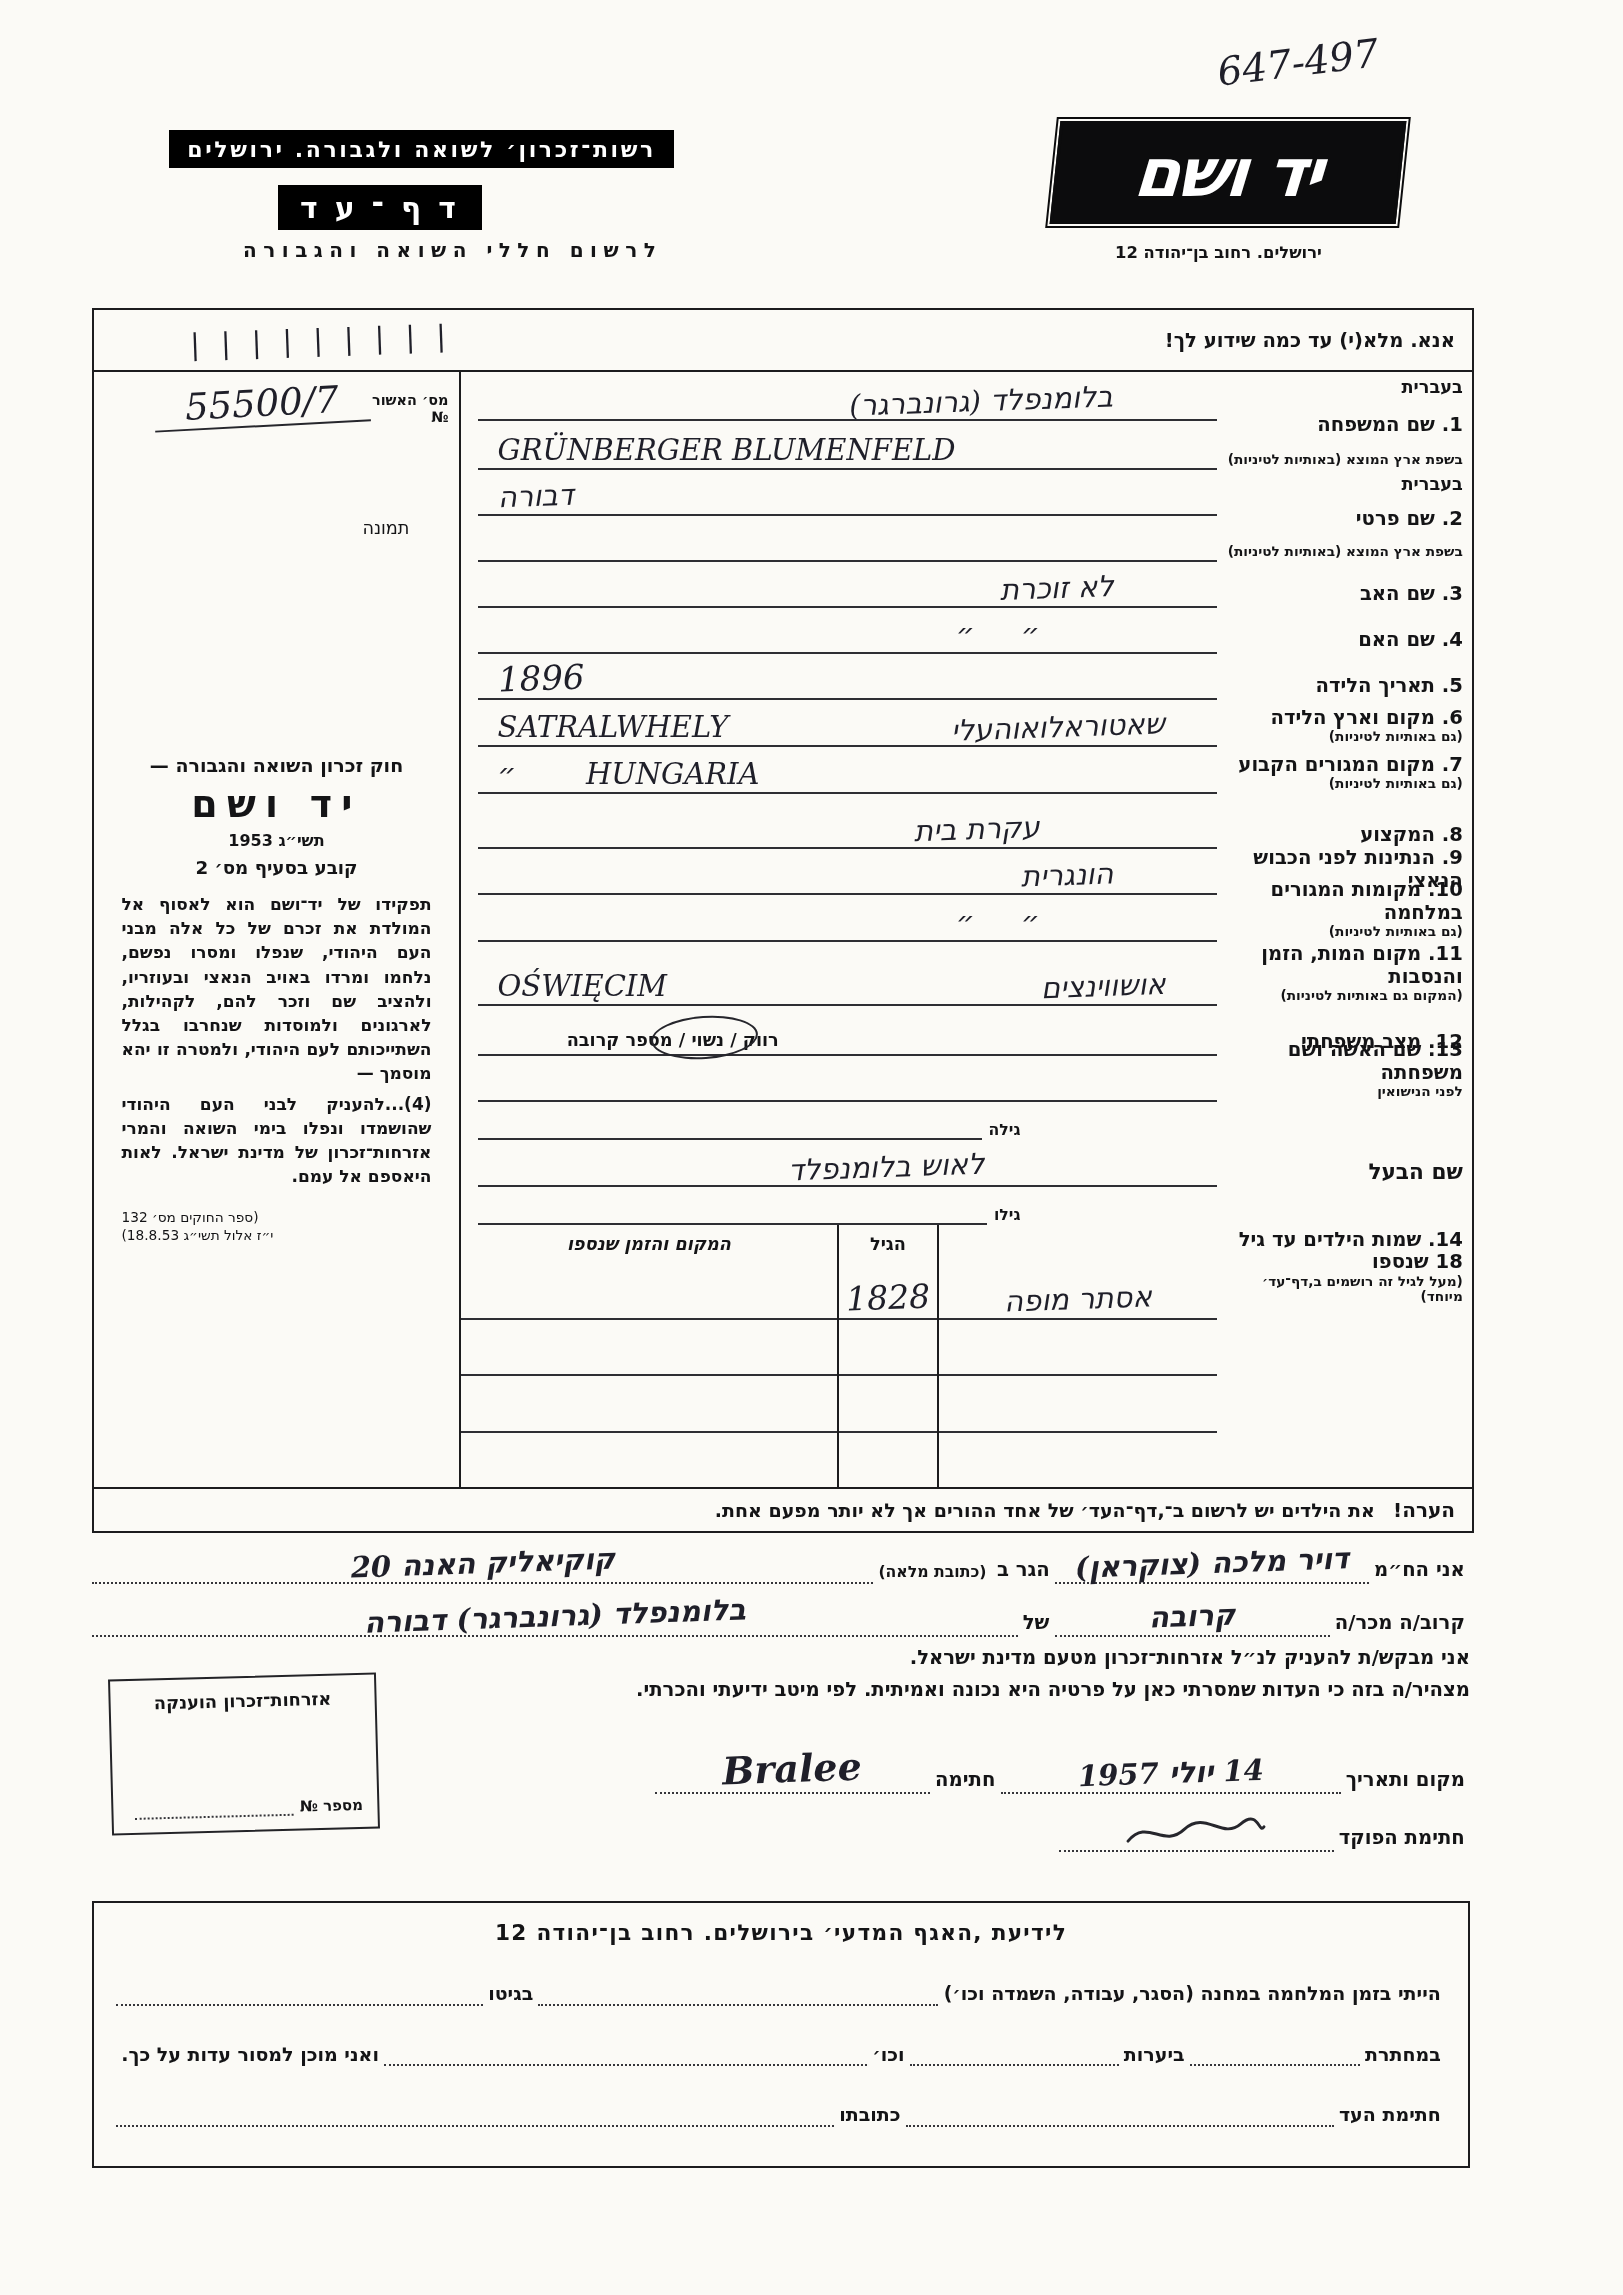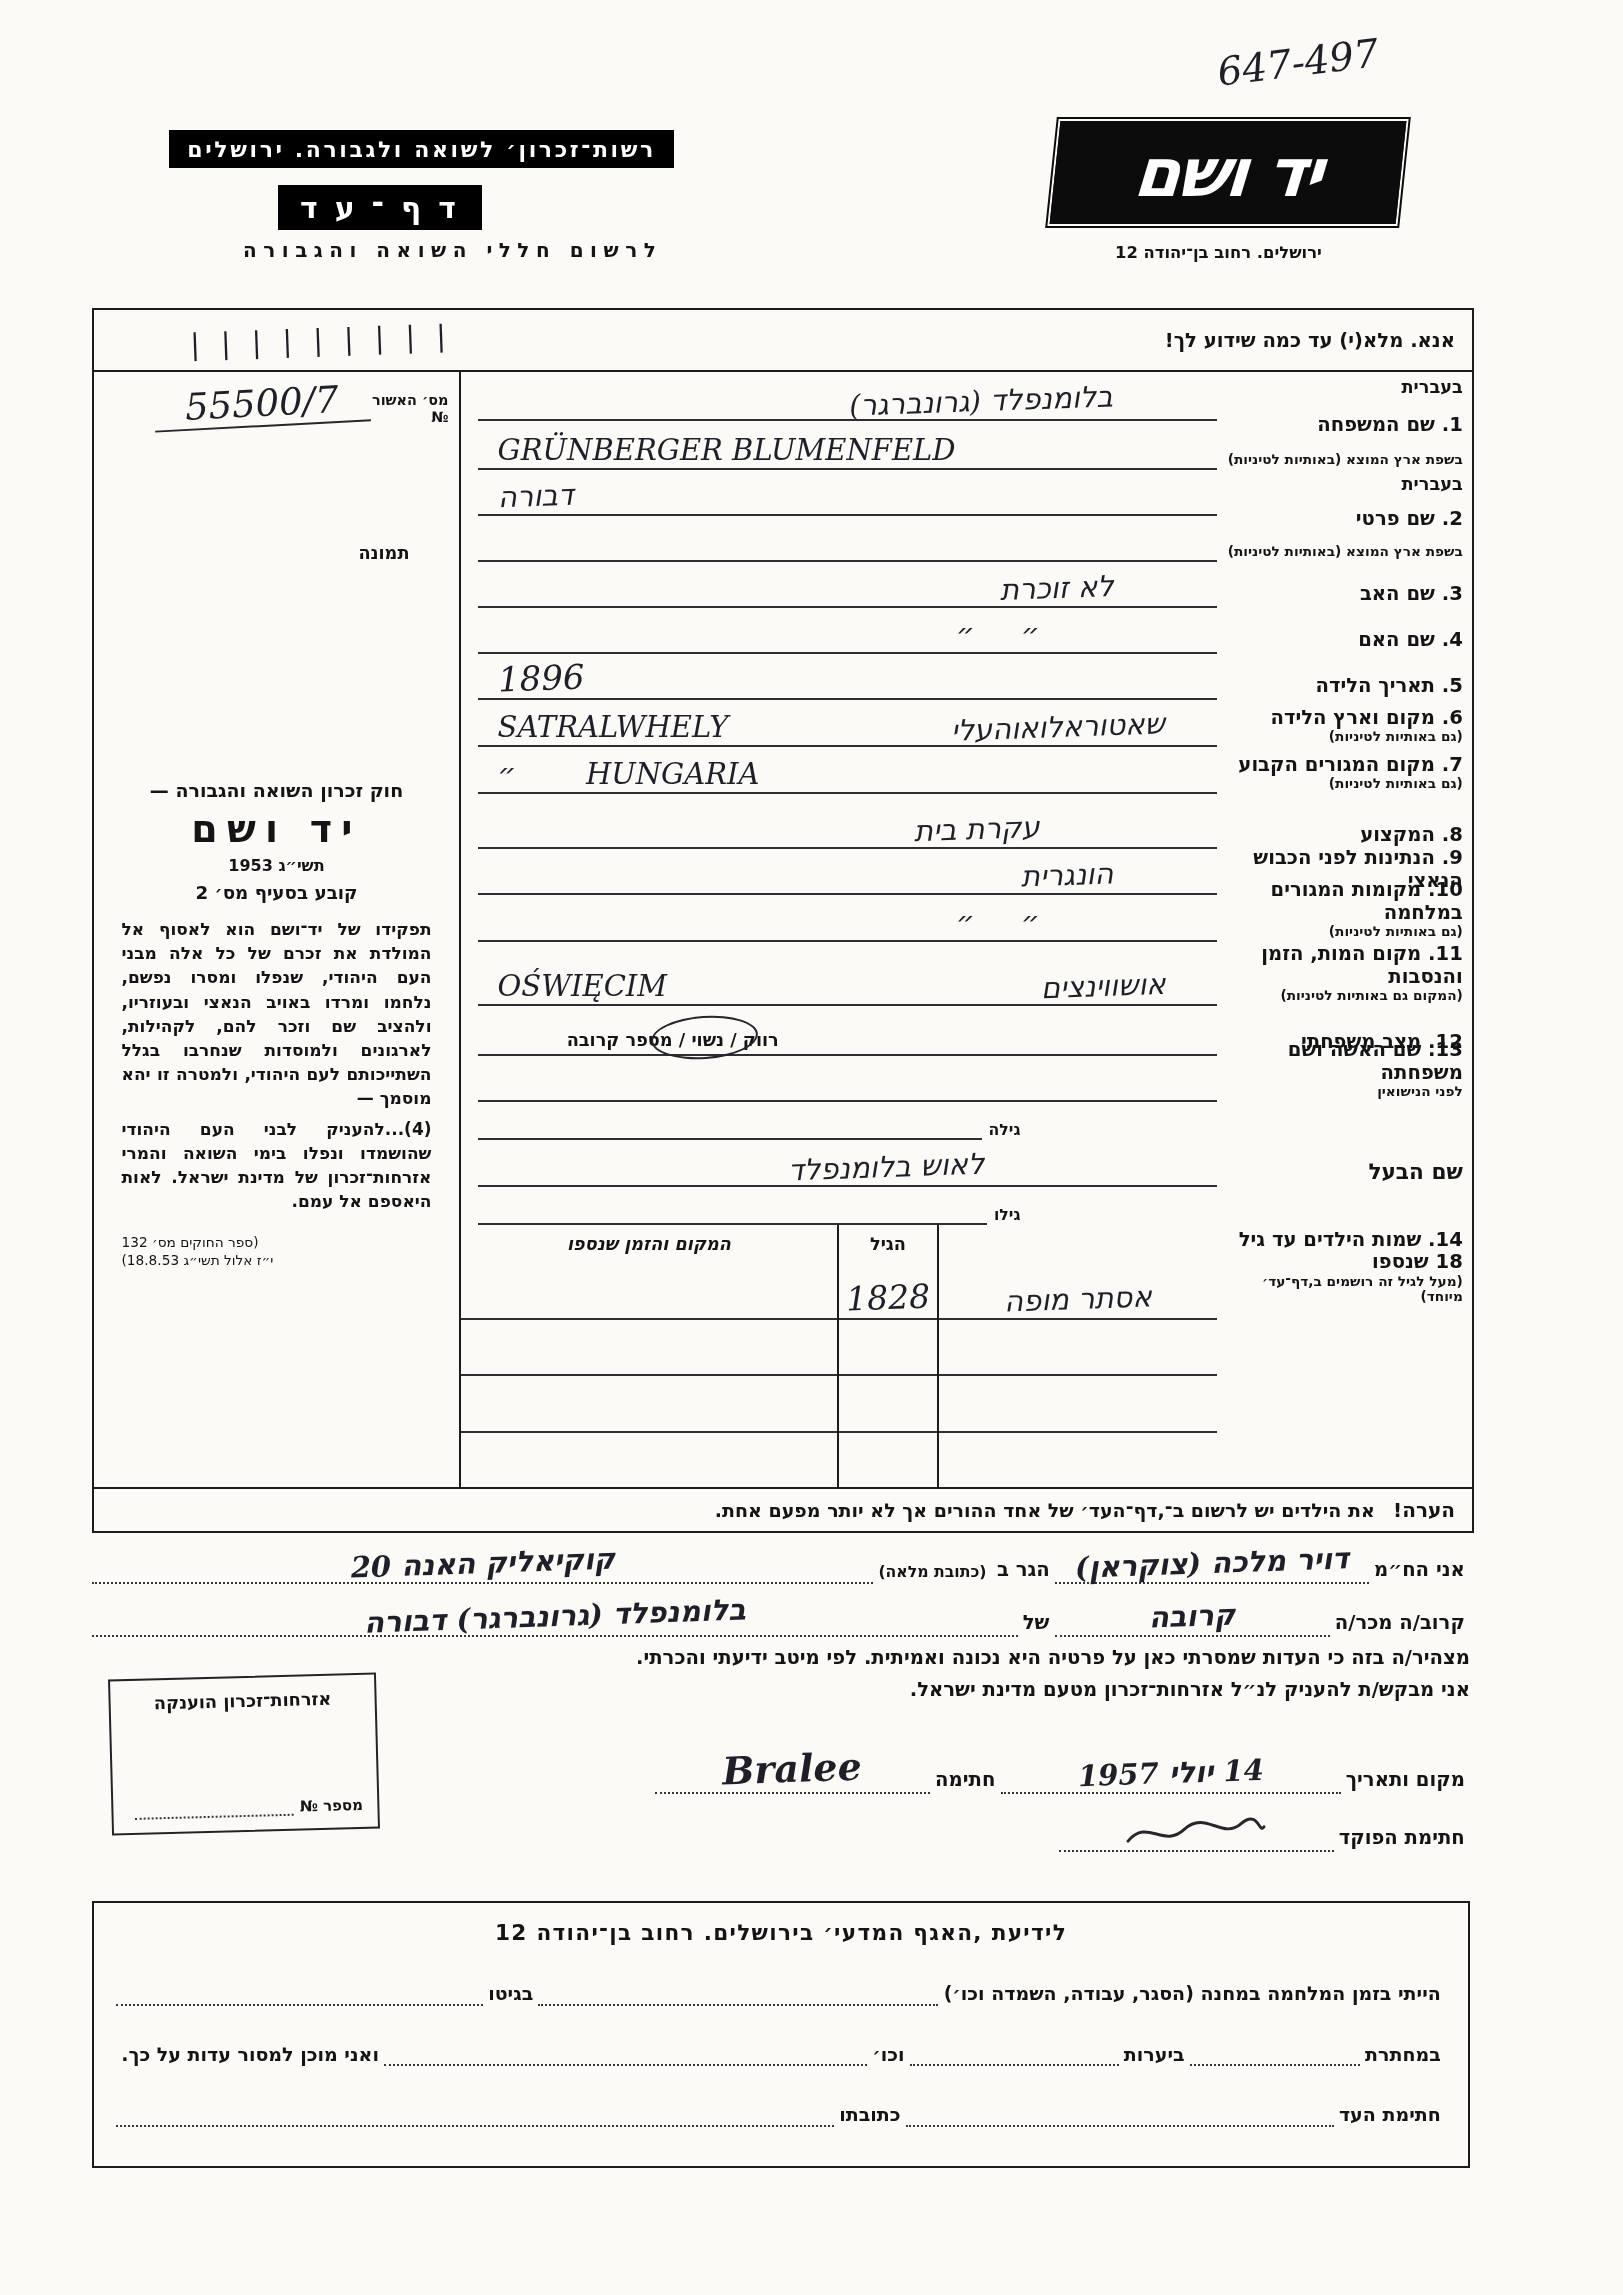--- a/index.html
+++ b/index.html
@@ -59,21 +59,21 @@
   .ch-place{flex:1;font-style:italic;}
   .ch-head{height:38px;display:flex;align-items:center;justify-content:center;font-size:17.7px;font-weight:bold;}
   .ch-line{flex:1;border-bottom:2px solid #2e2e33;position:relative;}
   .ch-line.last{border-bottom:none;}
   .ch-line .hw{position:absolute;bottom:3.9px;left:50%;transform:translateX(-50%) rotate(-2deg);}
   .ch-age .hw{font-size:33px;}
   
   .serial-row{display:flex;align-items:flex-end;margin-top:6.5px;}
   .serial-label{font-size:14.4px;font-weight:bold;width:79px;line-height:1.2;}
   .serial-hw{font-size:37px;border-bottom:2px solid #26262c;min-width:216px;text-align:center;transform:rotate(-3deg);padding-bottom:2.6px;}
-  .photo-label{margin-top:116px;text-align:right;padding-right:39px;font-size:17.7px;font-weight:bold;}
+  .photo-label{margin-top:91px;text-align:right;padding-right:39px;font-size:17.7px;font-weight:normal;}
   .law{margin-top:216px;padding:0 17px;text-align:center;}
   .law-heading{font-size:19px;font-weight:bold;}
   .law-title{font-size:38px;font-weight:bold;letter-spacing:9.2px;margin-top:6.5px;}
   .law-year{font-size:16px;font-weight:bold;margin-top:5.2px;}
   .law-clause{font-size:18.3px;font-weight:bold;margin-top:6.5px;}
   .law-body{font-size:17px;font-weight:bold;text-align:justify;line-height:1.42;margin-top:14.4px;}
   .law-clause4{font-size:17px;font-weight:bold;text-align:justify;line-height:1.42;margin-top:6.5px;}
   .law-foot{font-size:13.7px;text-align:left;margin-top:19.6px;line-height:1.35;}
   
   .note-strip{border-top:2px solid #1c1c1e;padding:9.2px 17px;font-size:19px;font-weight:bold;display:flex;align-items:baseline;}
@@ -369,22 +369,22 @@
     <div class="drow rowB">
       <span class="dlabel">קרוב/ה מכר/ה</span>
       <span class="wline w420">
         <span class="hw">קרובה</span>
       </span>
       <span class="dlabel">של</span>
       <span class="wline grow">
         <span class="hw">בלומנפלד (גרונברגר) דבורה</span>
       </span>
     </div>
+    <div class="dtext" style="padding-left:589px;">אני מבקש/ת להעניק לנ״ל אזרחות־זכרון מטעם מדינת ישראל.</div>
     <div class="dtext" style="padding-left:249px;">מצהיר/ה בזה כי העדות שמסרתי כאן על פרטיה היא נכונה ואמיתית. לפי מיטב ידיעתי והכרתי.</div>
-    <div class="dtext" style="padding-left:589px;">אני מבקש/ת להעניק לנ״ל אזרחות־זכרון מטעם מדינת ישראל.</div>
     <div class="drow sigrow">
       <span class="dlabel">מקום ותאריך</span>
       <span class="wline w520">
         <span class="hw">14 יולי 1957</span>
       </span>
       <span class="dlabel">חתימה</span>
       <span class="wline w420">
         <span class="hw sig">Bralee</span>
       </span>
     </div>

